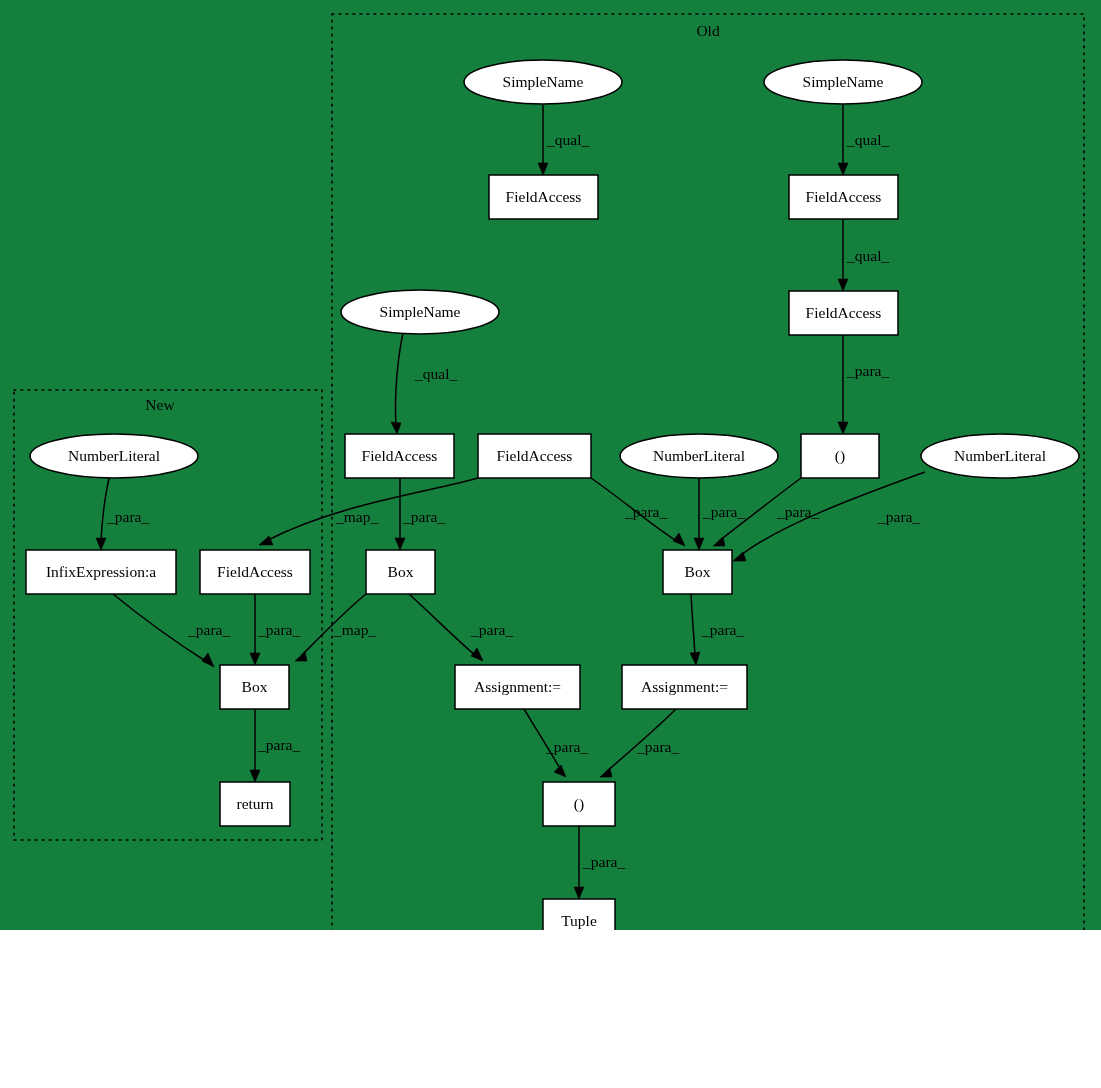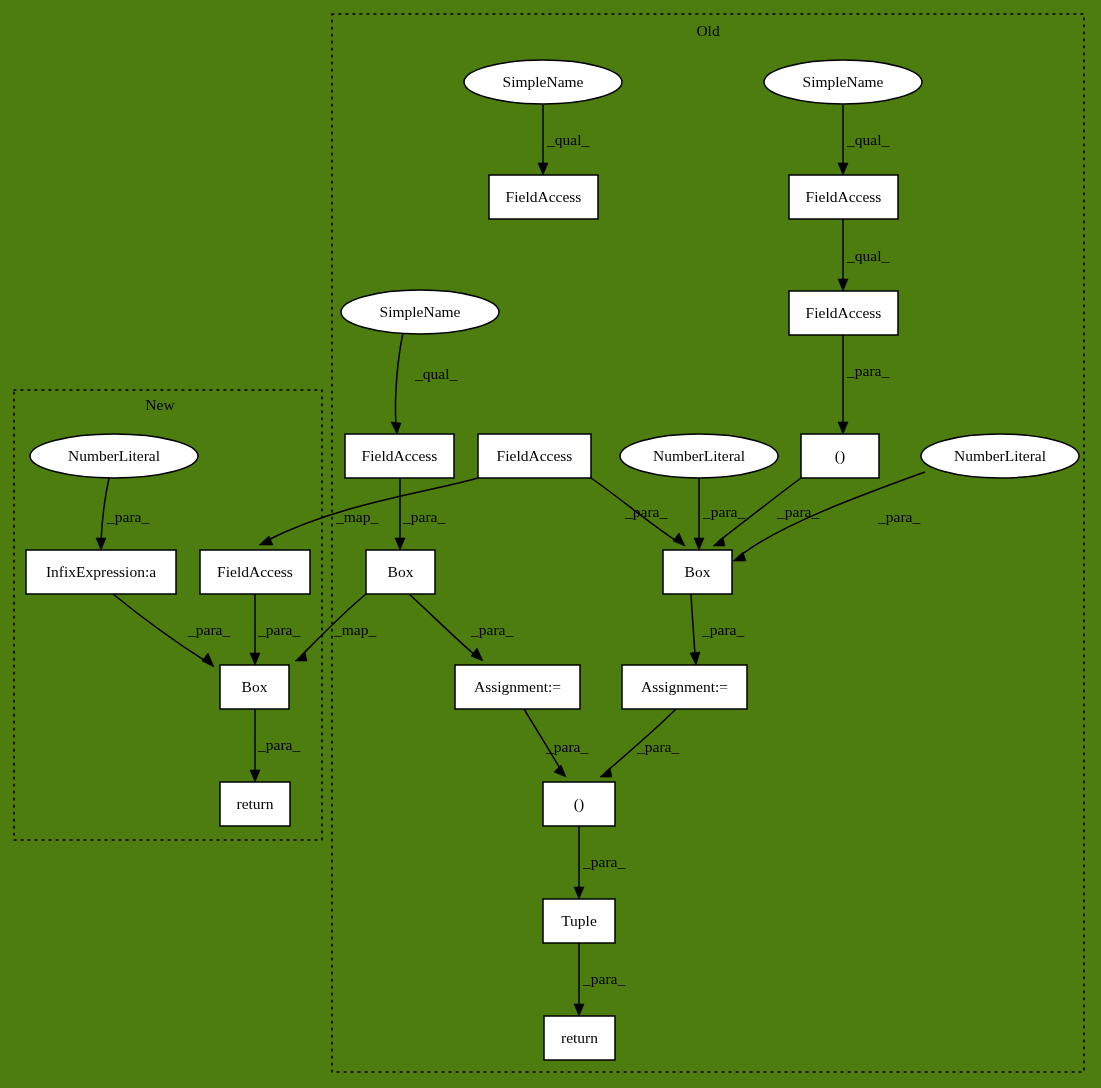--- a/index.html
+++ b/index.html
@@ -6,22 +6,22 @@
     margin: 0;
     padding: 0;
     background: #ffffff;
   }
   body {
     font-family: "Liberation Serif", "DejaVu Serif", serif;
   }
   #graph-root {
     position: relative;
     width: 1101px;
-    height: 1088px;
-    background: #4d7c0f;
+    height: 930px;
+    background: #15803d;
     overflow: hidden;
   }
   svg#graph-canvas {
     position: absolute;
     top: 0;
     left: 0;
     width: 1101px;
     height: 1088px;
     display: block;
   }

